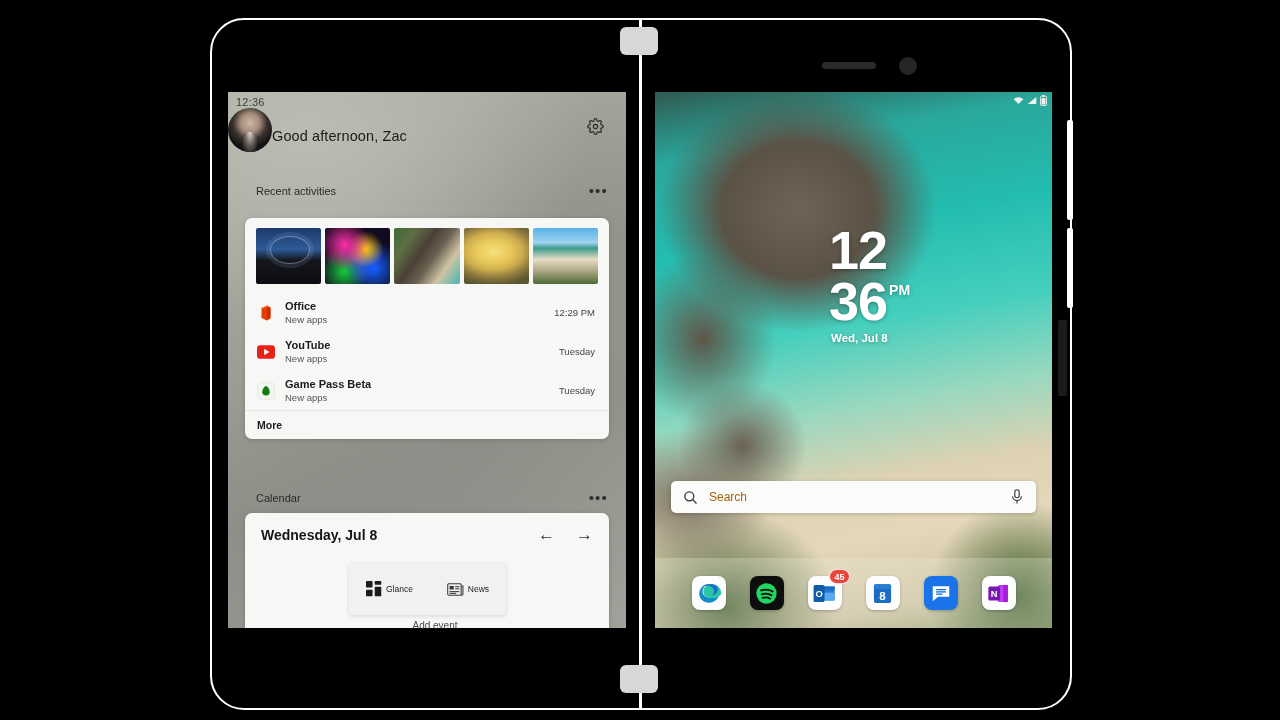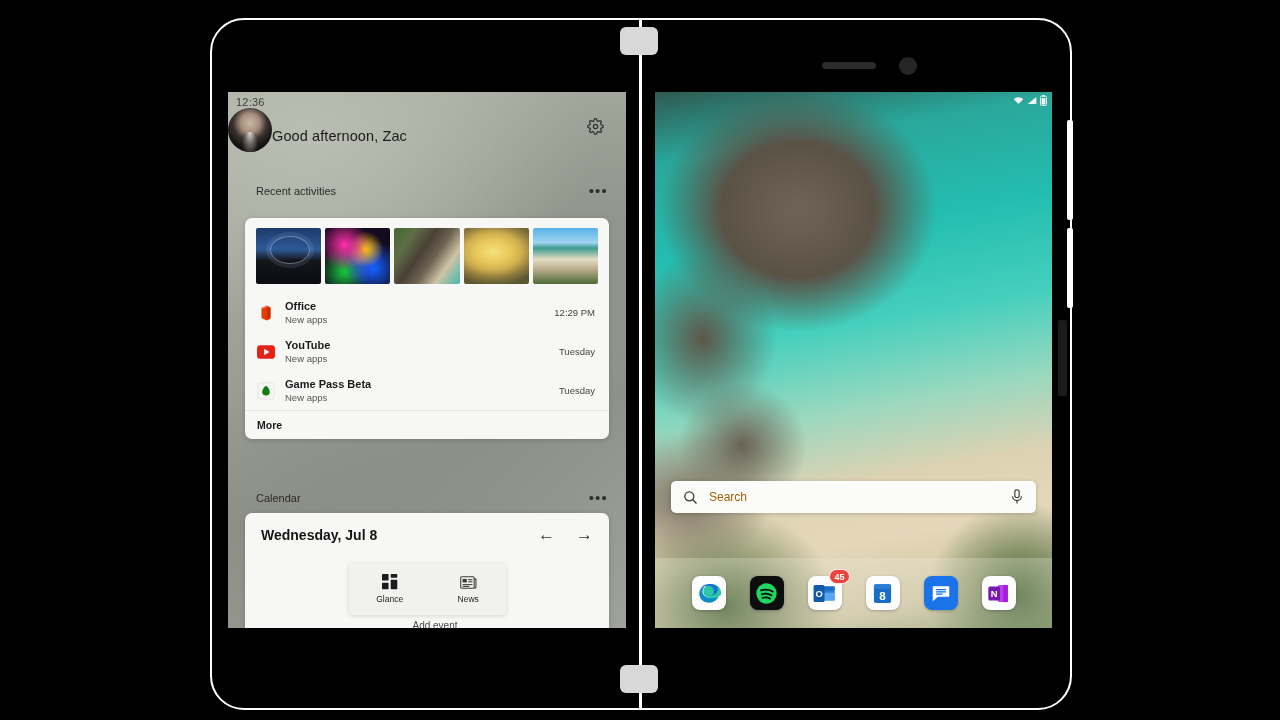--- a/index.html
+++ b/index.html
@@ -195,21 +195,21 @@
 
   #glance-news {
     position: absolute;
     left: 349px; top: 563px;
     width: 157px; height: 52px;
     background: #f1f1ef;
     border-radius: 4px;
     display: flex; align-items: center; justify-content: space-around;
     box-shadow: 0 1px 4px rgba(0,0,0,.14);
   }
-  .gn-item { display: flex; flex-direction: column; align-items: center; gap: 4px; }
+  .gn-item { display: flex; flex-direction: row; align-items: center; gap: 4px; }
   .gn-label { font-size: 8.5px; color: #1e1e1e; }
   #add-event-ghost {
     position: absolute; left: 380px; top: 620px;
     width: 110px; font-size: 10px; color: #2b2b2b;
     text-align: center; opacity: .85;
   }
 
   
   #right-screen {
     position: absolute;
@@ -436,20 +436,28 @@
     <svg viewBox="0 0 14 12" width="10" height="9">
         <path d="M13 1v10H1z" fill="#f2f2f2"></path>
       </svg>
     <svg viewBox="0 0 9 14" width="7" height="11">
       <rect x="2.6" y="0" width="3.8" height="1.6" rx=".5" fill="#f2f2f2"></rect>
       <rect x="0.6" y="1.6" width="7.8" height="12" rx="1.4" fill="none" stroke="#f2f2f2" stroke-width="1.2"></rect>
       <rect x="2" y="4" width="5" height="8.2" fill="#f2f2f2"></rect>
     </svg>
   </div>
 
+  <div id="clock-widget">
+    <div id="clock-hour">12</div>
+    <div id="clock-min-row">
+      <span id="clock-minute">36</span>
+      <span id="clock-ampm">PM</span>
+    </div>
+    <div id="clock-date">Wed, Jul 8</div>
+  </div>
 
   <div id="search-bar">
     <svg viewBox="0 0 20 20" width="15" height="15" style="margin-left:12px" fill="none" stroke="#3a3a3a" stroke-width="1.8">
       <circle cx="8.4" cy="8.4" r="6"></circle>
       <line x1="12.8" y1="12.8" x2="18" y2="18"></line>
     </svg>
     <span id="search-placeholder">Search</span>
     <svg viewBox="0 0 16 22" width="12" height="16" style="margin-right:13px" fill="none" stroke="#3a3a3a" stroke-width="1.6">
       <rect x="5" y="1" width="6" height="11" rx="3"></rect>
       <path d="M2 10a6 6 0 0 0 12 0"></path>

